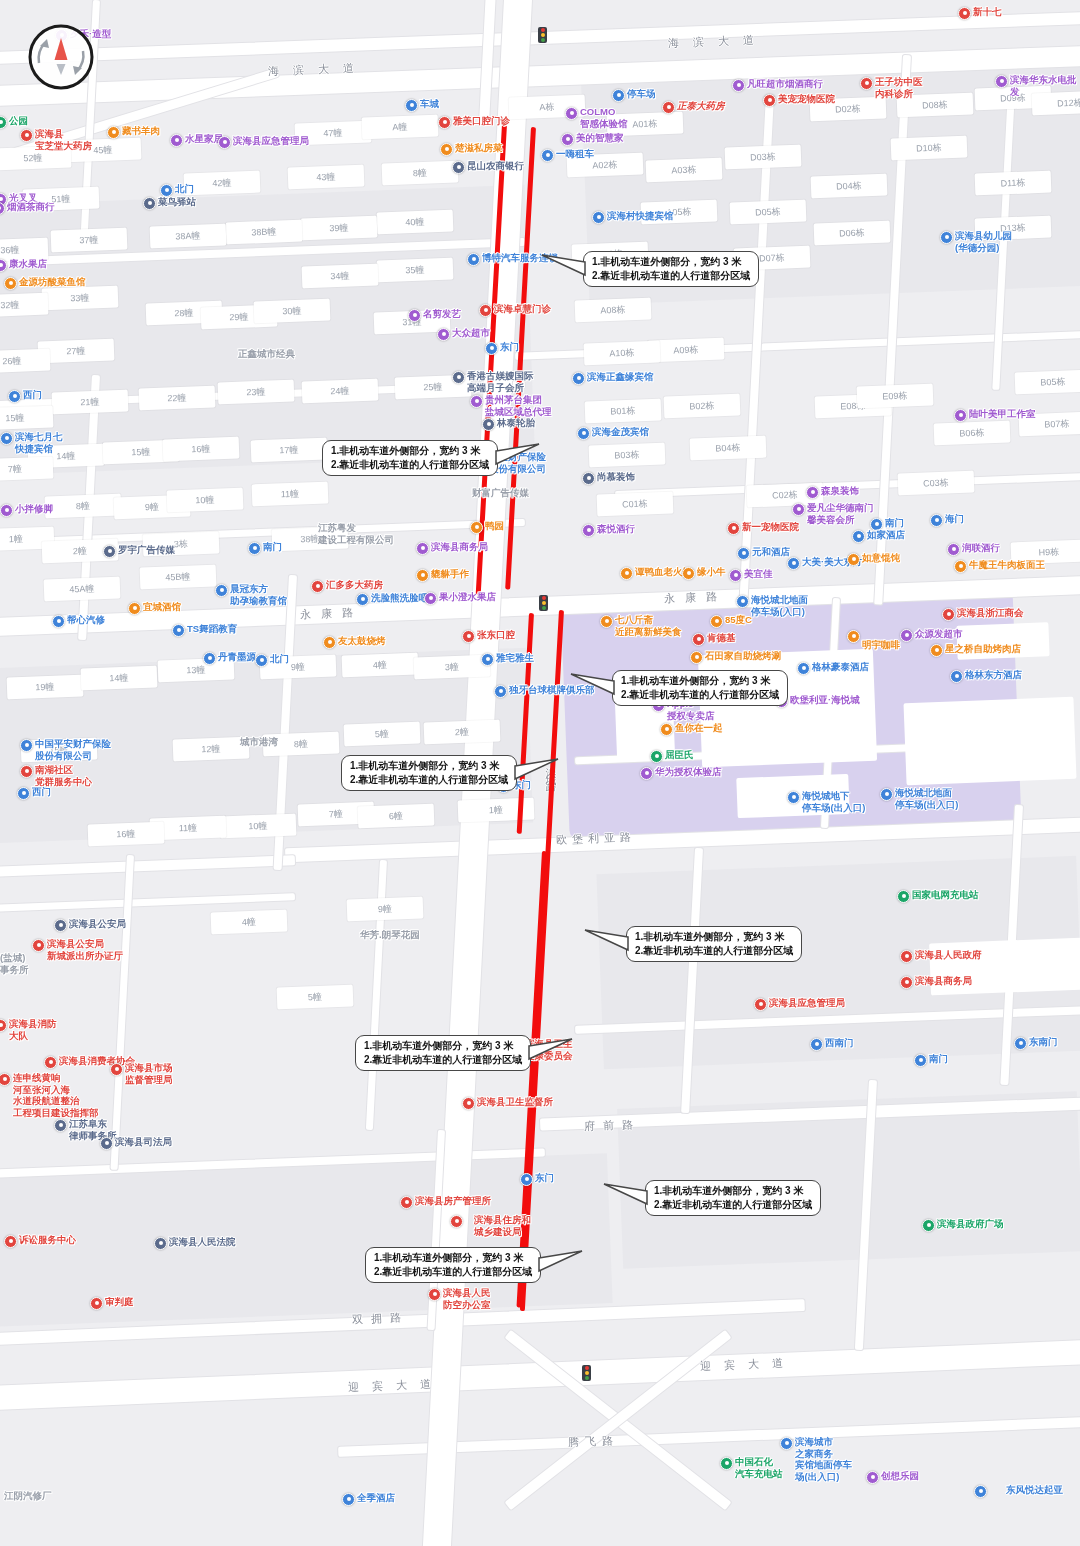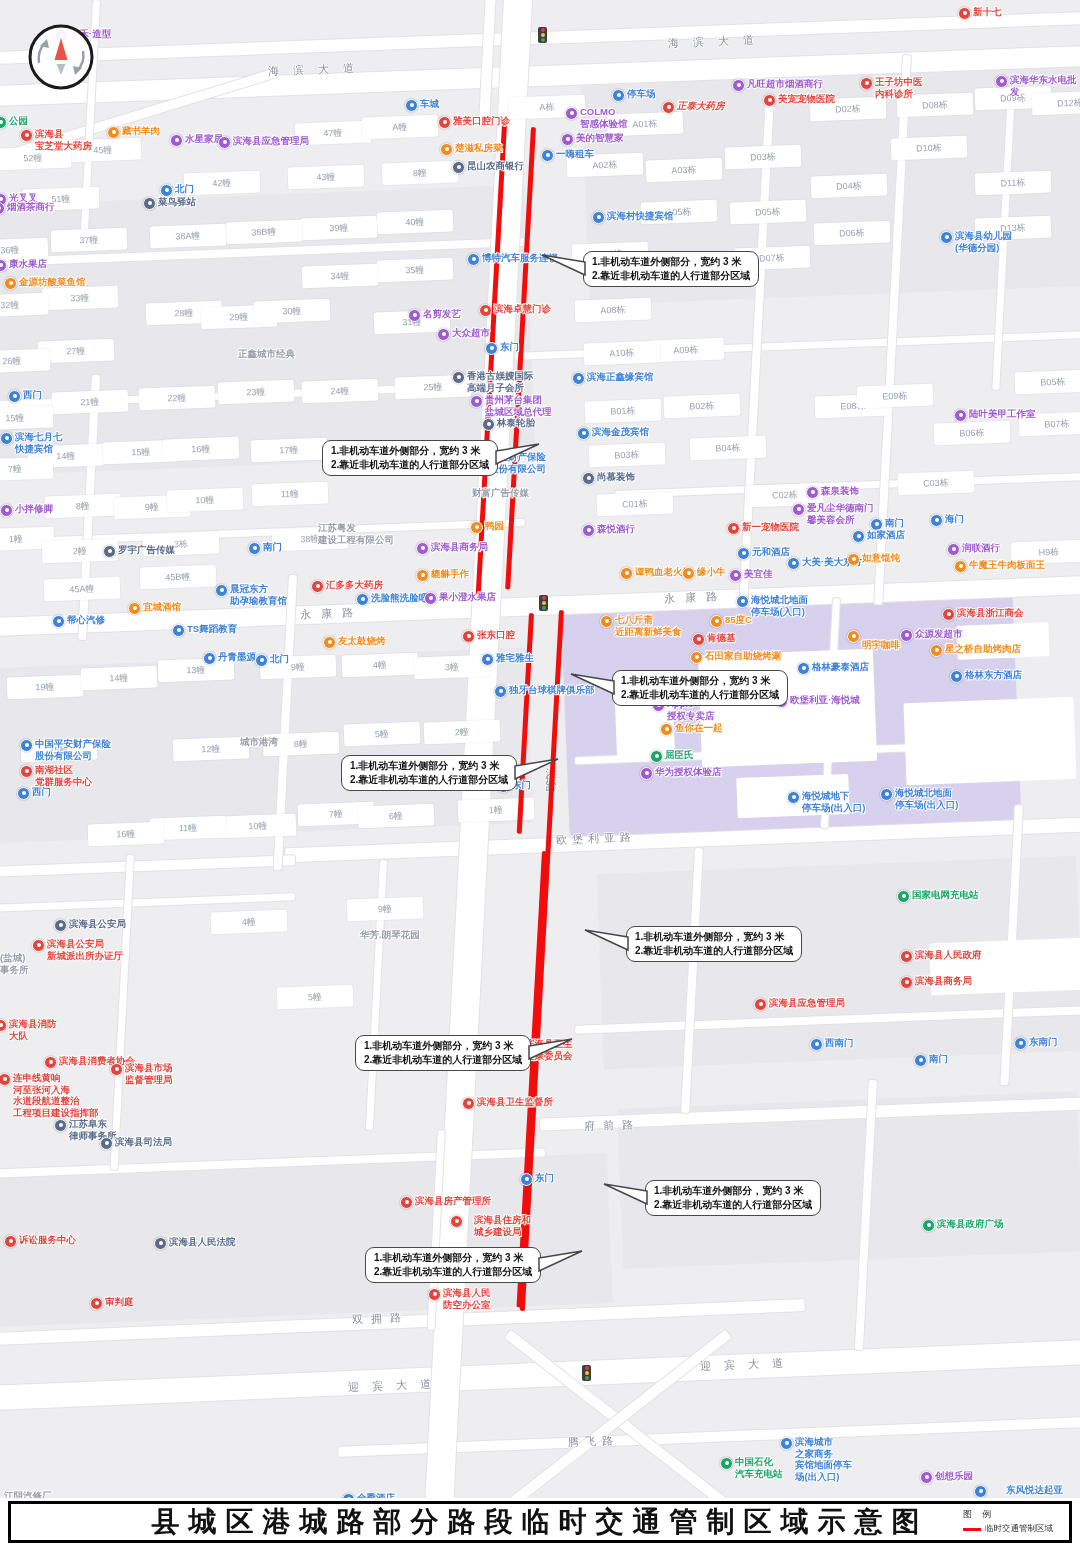--- a/index.html
+++ b/index.html
@@ -1021,21 +1021,21 @@
 宾馆地面停车
 场(出入口)</div>
     </div>
     <div class="poi" style="left: 720px; top: 1456px;">
       <div class="picon" style="background: rgb(27, 165, 104);">
         <div class="pdot"></div>
       </div>
       <div class="plabel" style="color: rgb(27, 165, 104);">中国石化
 汽车充电站</div>
     </div>
-    <div class="poi" style="left: 920px; top: 1470px;">
+    <div class="poi" style="left: 866px; top: 1470px;">
       <div class="picon" style="background: rgb(160, 91, 208);">
         <div class="pdot"></div>
       </div>
       <div class="plabel" style="color: rgb(160, 91, 208);">创想乐园</div>
     </div>
     <div class="poi" style="left: 342px; top: 1492px;">
       <div class="picon" style="background: rgb(63, 131, 217);">
         <div class="pdot"></div>
       </div>
       <div class="plabel" style="color: rgb(63, 131, 217);">全季酒店</div>
@@ -1081,25 +1081,13 @@
     <svg width="70" height="70" viewBox="0 0 70 70">
       <circle cx="35" cy="35" r="31" fill="#ffffff" fill-opacity="0.92" stroke="#1b1b1b" stroke-width="3"></circle>
       <polygon points="35,16 28.5,38 41.5,38" fill="#e8544a"></polygon>
       <polygon points="35,53 30.5,42 39.5,42" fill="#b9bec6"></polygon>
       <path d="M19,21 A23,23 0 0 0 13,41" stroke="#9aa0a8" stroke-width="2.5" fill="none"></path>
       <path d="M51,49 A23,23 0 0 0 57,29" stroke="#9aa0a8" stroke-width="2.5" fill="none"></path>
       <polygon points="21,17 14,24 23,26" fill="#9aa0a8"></polygon>
       <polygon points="49,53 56,46 47,44" fill="#9aa0a8"></polygon>
     </svg>
   </div>
-    <div class="titlebar">
-    <div class="tframe">
-      <div class="ttitle">县城区港城路部分路段临时交通管制区域示意图</div>
-      <div class="legend">
-        <div class="ltitle">图 例</div>
-        <div class="lrow">
-          <span class="lline"></span>
-          <span class="llabel">临时交通管制区域</span>
-        </div>
-      </div>
-    </div>
-  </div>
   </div>
 
 </body></html>

